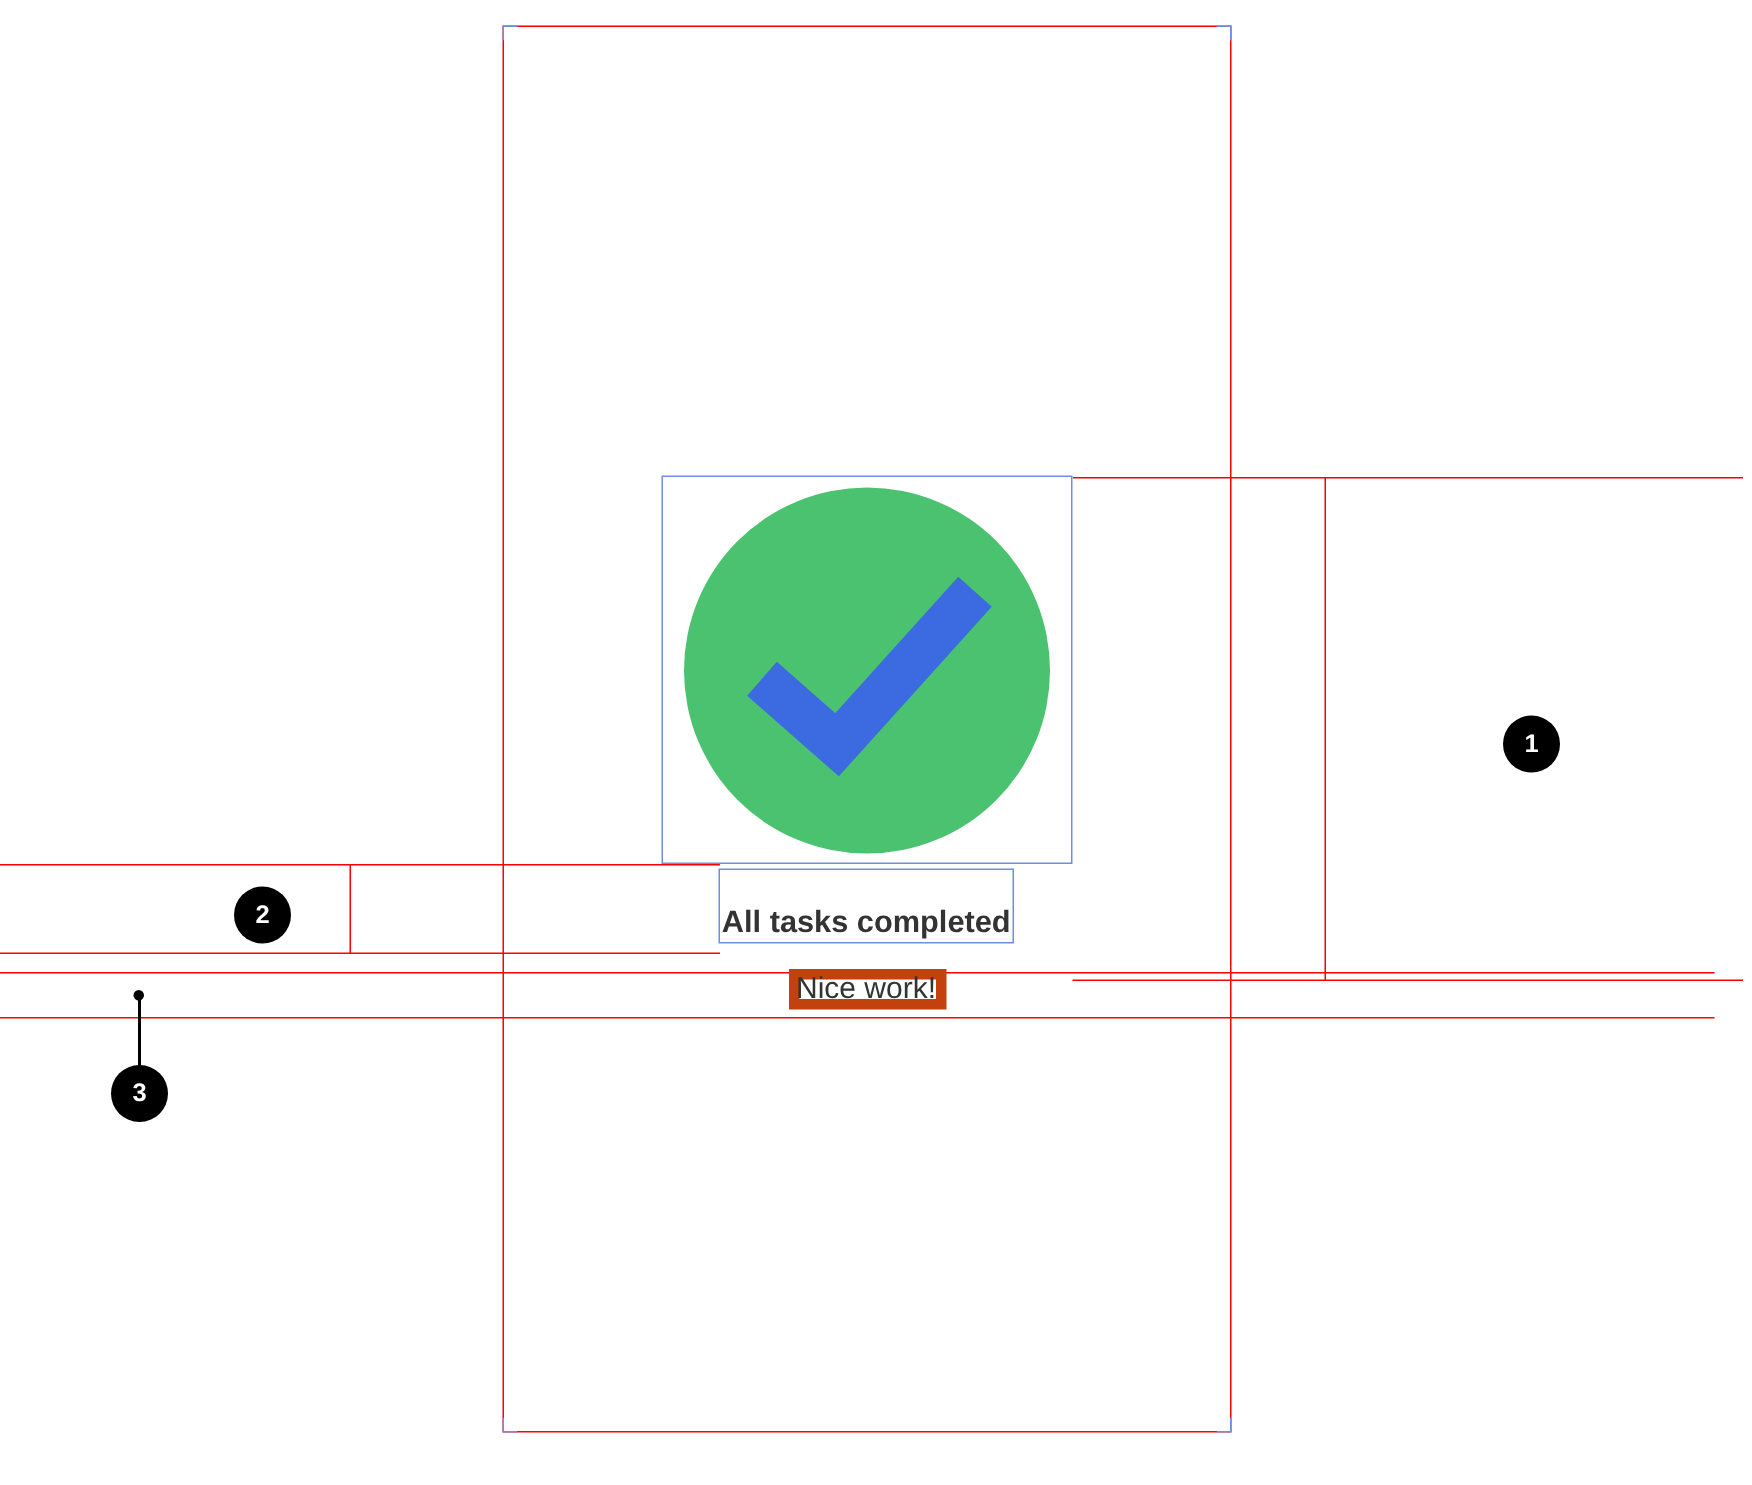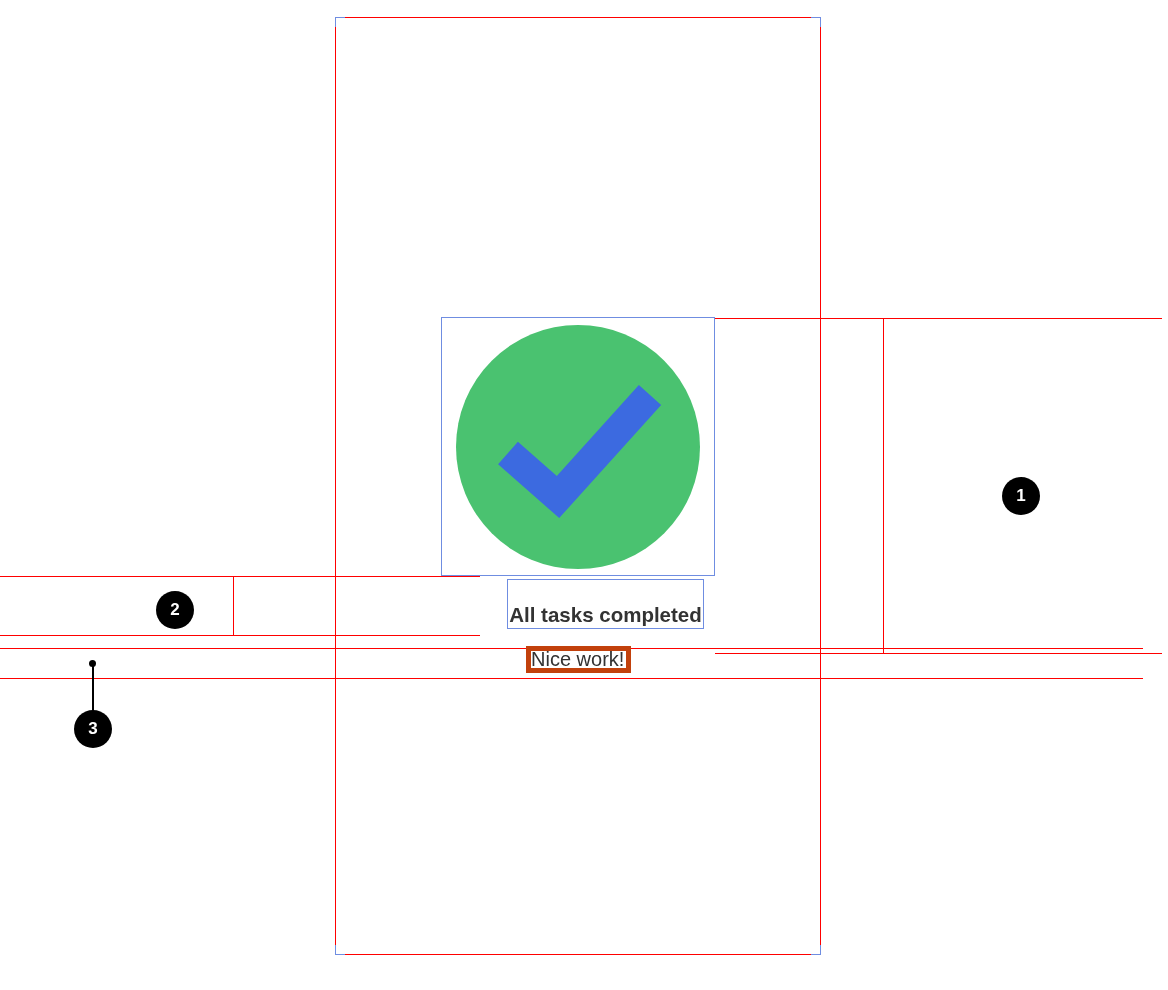--- a/index.html
+++ b/index.html
@@ -66,40 +66,39 @@
       position: absolute;
       left: 479px;
       top: 579px;
       width: 197px;
       height: 50px;
       border: 1px solid #6f8de1;
       display: flex;
       align-items: flex-end;
       justify-content: center;
       padding-bottom: 1px;
-      margin-left: 28px;
     }
     .title-text {
       font-size: 20.5px;
       font-weight: 700;
       color: #333333;
       white-space: nowrap;
     }
     
     
     .subtitle-frame {
       position: absolute;
       left: 526px;
       top: 646px;
       width: 105px;
       height: 27px;
-      border: 5px solid #c2410c;
+      border: 7px solid #c2410c;
       display: flex;
       align-items: center;
-      justify-content: flex-start;
+      justify-content: flex-end;
     }
     .subtitle-text {
       font-size: 20px;
       color: #333333;
       white-space: nowrap;
     }
     
     
     .annot-1-box-outer {
       position: absolute;

